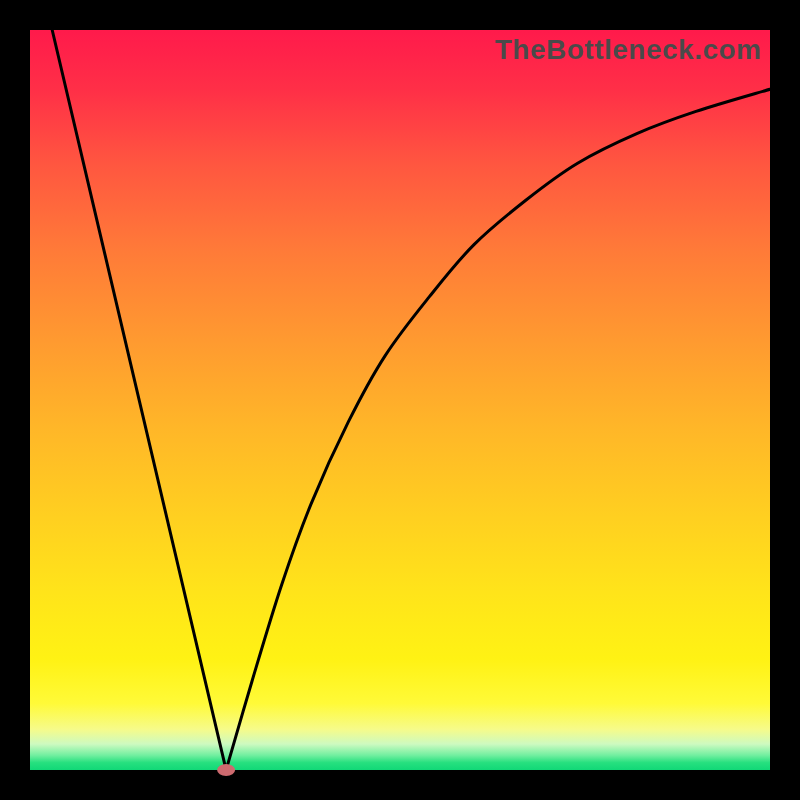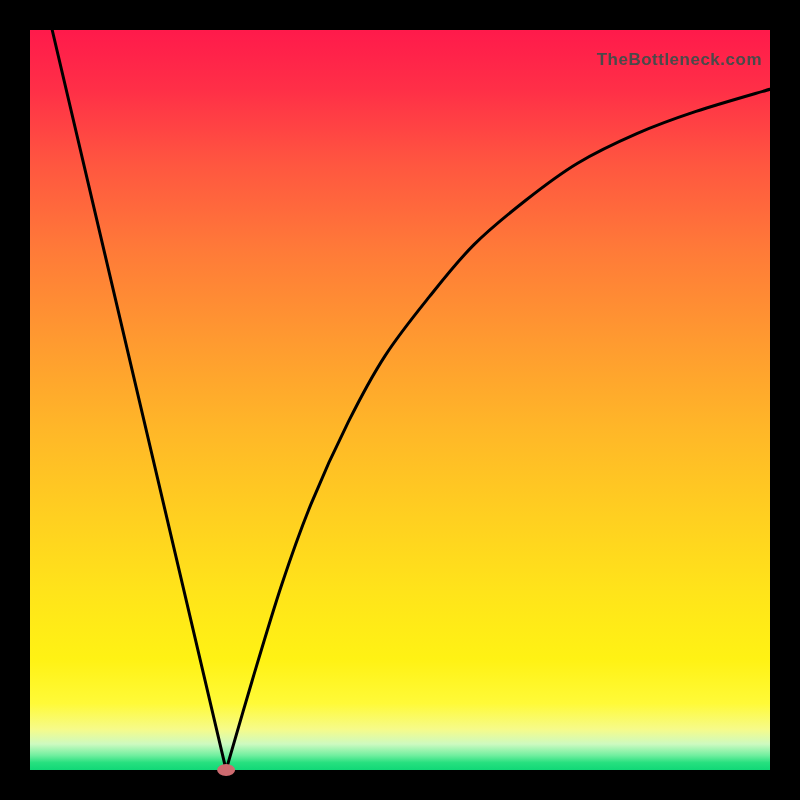--- a/index.html
+++ b/index.html
@@ -26,23 +26,23 @@
       #fffa38 91%,
       #f6fb8a 94.5%,
       #cdfac0 96.5%,
       #72efa0 98%,
       #27e07f 99%,
       #11d877 100%
     );
   }
   .watermark {
     position: absolute;
-    top: 20px; right: 8px;
+    top: 4px; right: 8px;
     font-family: Arial, Helvetica, sans-serif;
-    font-size: 17px;
+    font-size: 28px;
     font-weight: 600;
     color: #4a4a4a;
     letter-spacing: 0.5px;
     user-select: none;
   }
   svg.curve {
     position: absolute;
     left: 0; top: 0;
     width: 100%; height: 100%;
     overflow: visible;

